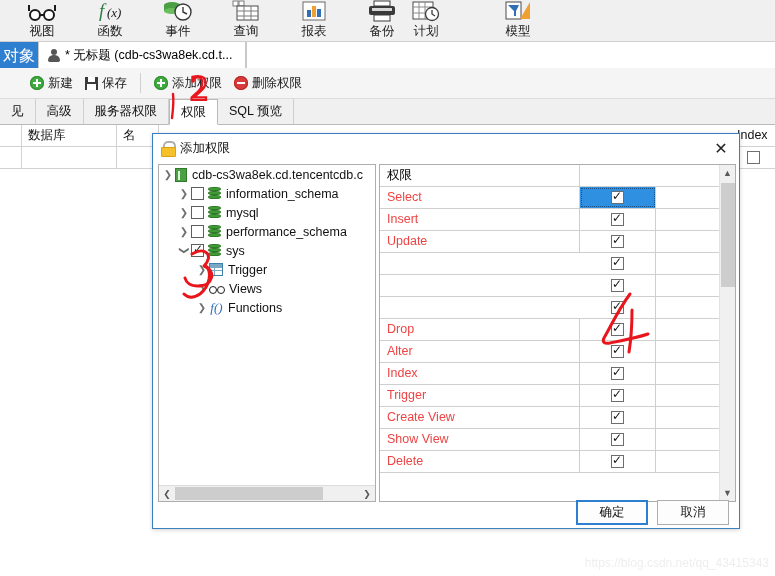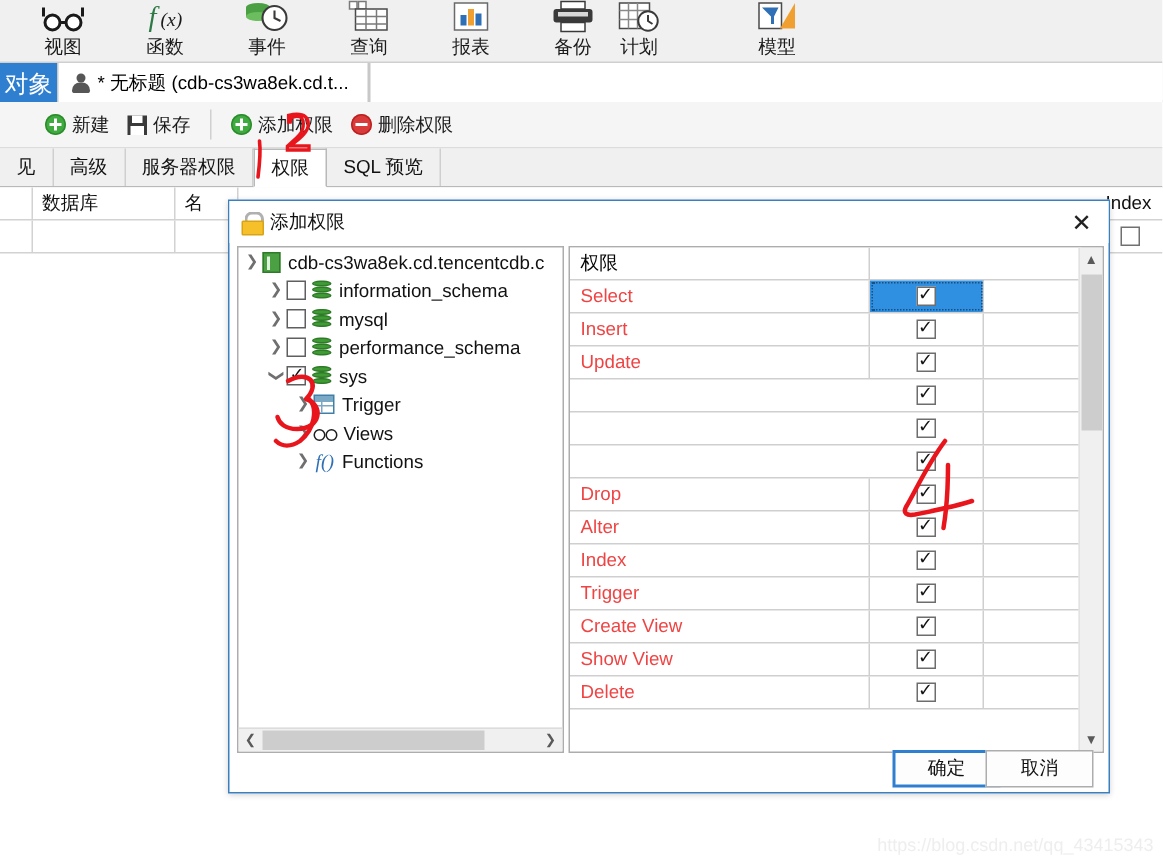--- a/index.html
+++ b/index.html
@@ -605,21 +605,21 @@
       </div>
 
       <div class="vscroll">
         <div class="vs-arrow" style="top:0">▲</div>
         <div class="vs-thumb"></div>
         <div class="vs-arrow" style="bottom:0">▼</div>
       </div>
     </div>
 
     <div class="dlg-footer">
-      <div class="btn primary" style="left:442px">确定</div>
+      <div class="btn primary" style="left:423px">确定</div>
       <div class="btn" style="left:504px">取消</div>
     </div>
   </div>
 
   <svg class="annot" style="left:188px;top:68px;" width="40" height="40" viewBox="0 0 40 40">
     <text x="2" y="32" font-family="Liberation Serif, serif" font-size="36" fill="none" stroke="#e8161c" stroke-width="2.2">2</text>
   </svg>
 
   <svg class="annot" style="left:155px;top:92px;" width="30" height="34" viewBox="0 0 30 34">
     <path d="M18 2 C19 10, 18 18, 17 26" stroke="#e8161c" stroke-width="2.4" fill="none" stroke-linecap="round"></path>

